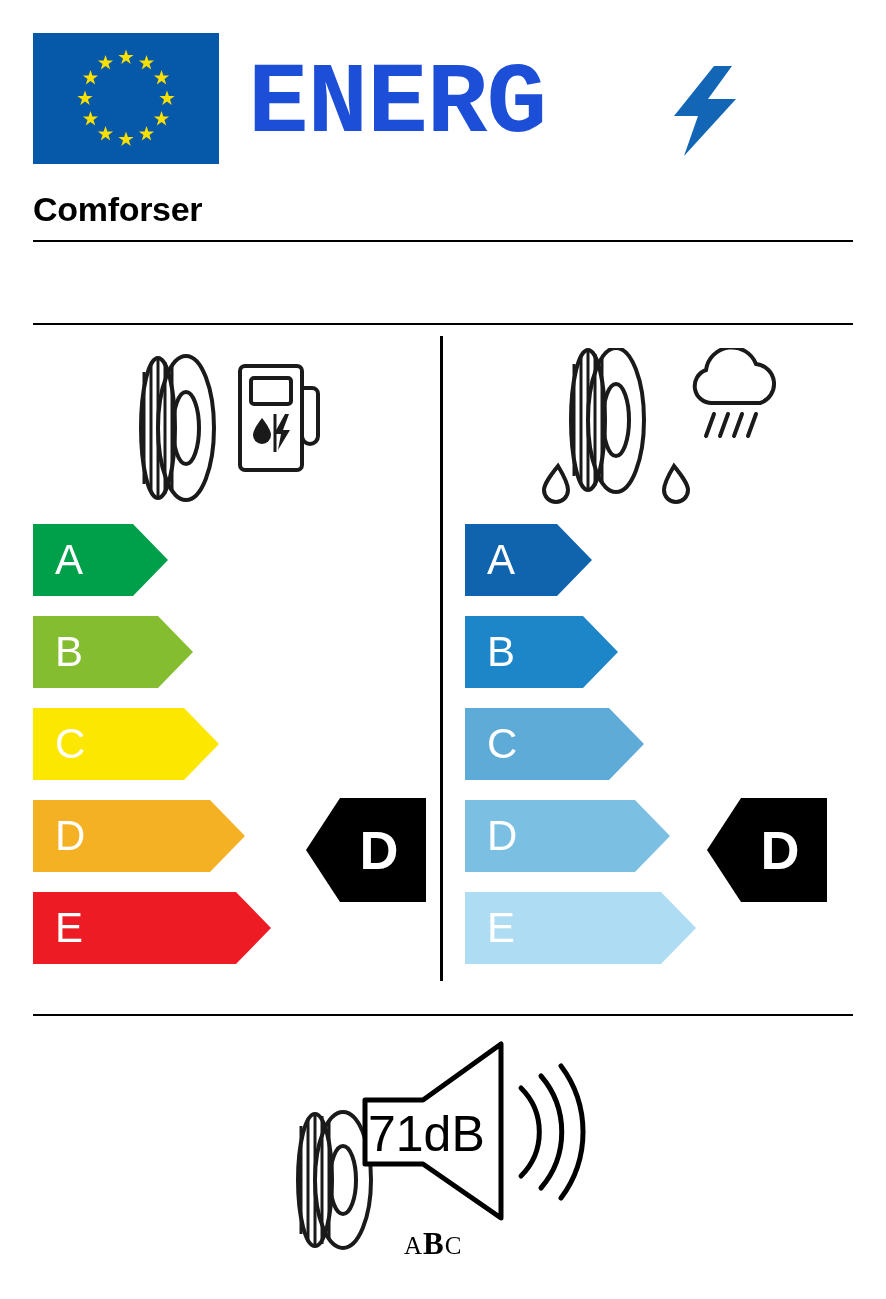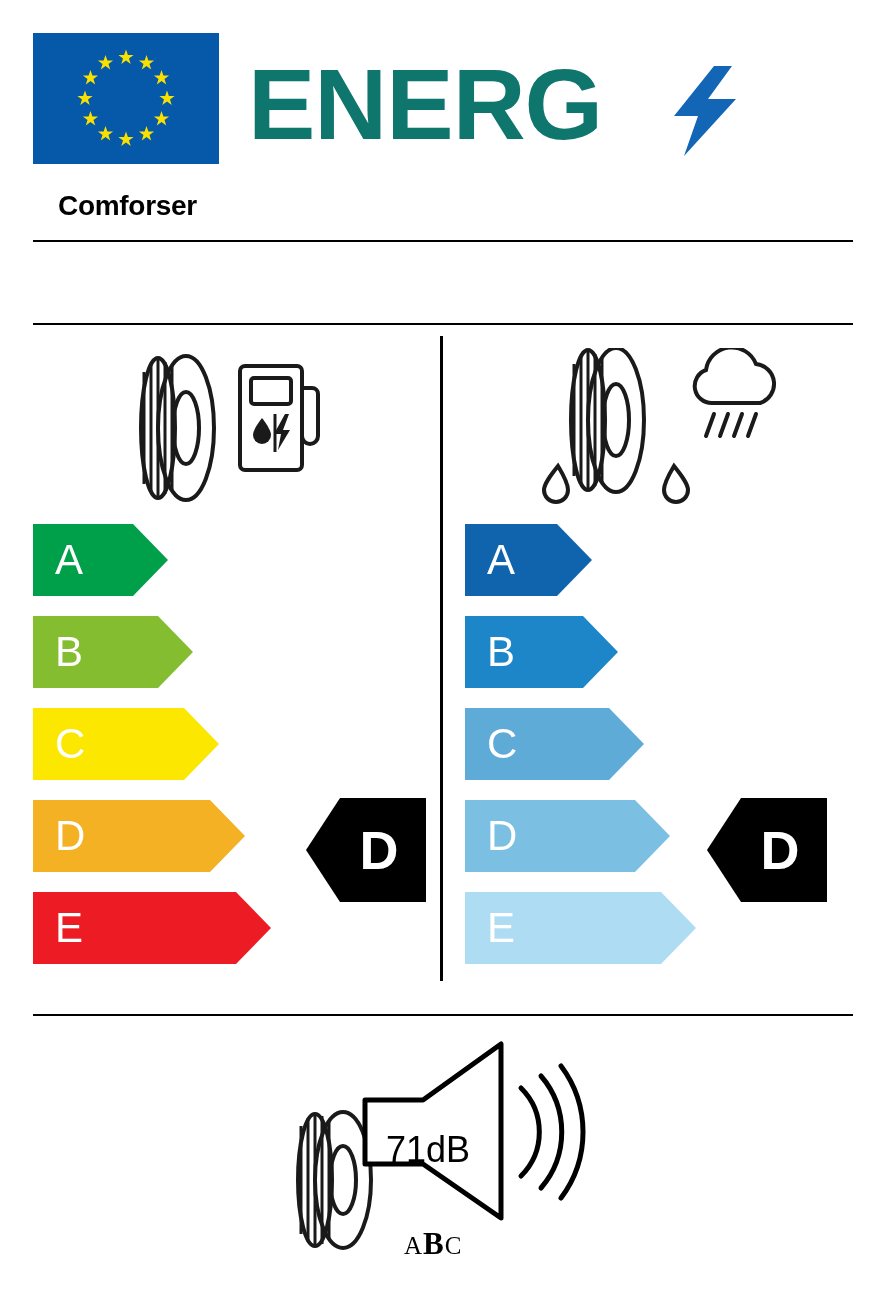--- a/index.html
+++ b/index.html
@@ -41,40 +41,39 @@
     width: 186px; height: 131px;
   }
   .energ-word {
     position: absolute;
     left: 215px;
     top: 27px;
     font-size: 101px;
     line-height: 88px;
     font-weight: bold;
     letter-spacing: -1px;
-    color: #0f766e;
-    font-family: Liberation Sans, sans-serif;
+    color: #1d4ed8;
+    font-family: Liberation Mono, monospace;
   }
   .energ-bolt {
     position: absolute;
     left: 641px;
     top: 33px;
     width: 62px;
     height: 90px;
   }
 
   
   .brand {
     position: absolute;
     left: 33px;
     top: 190px;
-    font-size: 28px;
+    font-size: 34px;
     font-weight: bold;
     letter-spacing: -0.3px;
-    margin-left: 25px;
   }
   .rule {
     position: absolute;
     background: #000;
     height: 2px;
   }
   .rule-1 { left: 33px; top: 240px; width: 820px; }
   .rule-2 { left: 33px; top: 323px; width: 820px; }
   .rule-3 { left: 33px; top: 1014px; width: 820px; }
   .divider-v {
@@ -144,25 +143,24 @@
   }
   .result-fuel { left: 306px; top: 790px; }
   .result-wet  { left: 707px; top: 790px; }
 
   
   .noise-db {
     position: absolute;
     left: 368px;
     top: 1105px;
     width: 120px;
-    text-align: center;
-    font-size: 36px;
+    text-align: left;
+    font-size: 50px;
     font-weight: normal;
     color: #000;
-    margin-top: 24px;
   }
   .noise-classes {
     position: absolute;
     left: 404px;
     top: 1226px;
     font-size: 25px;
     color: #000;
     letter-spacing: 1px;
     font-family: Liberation Serif, serif;
   }

